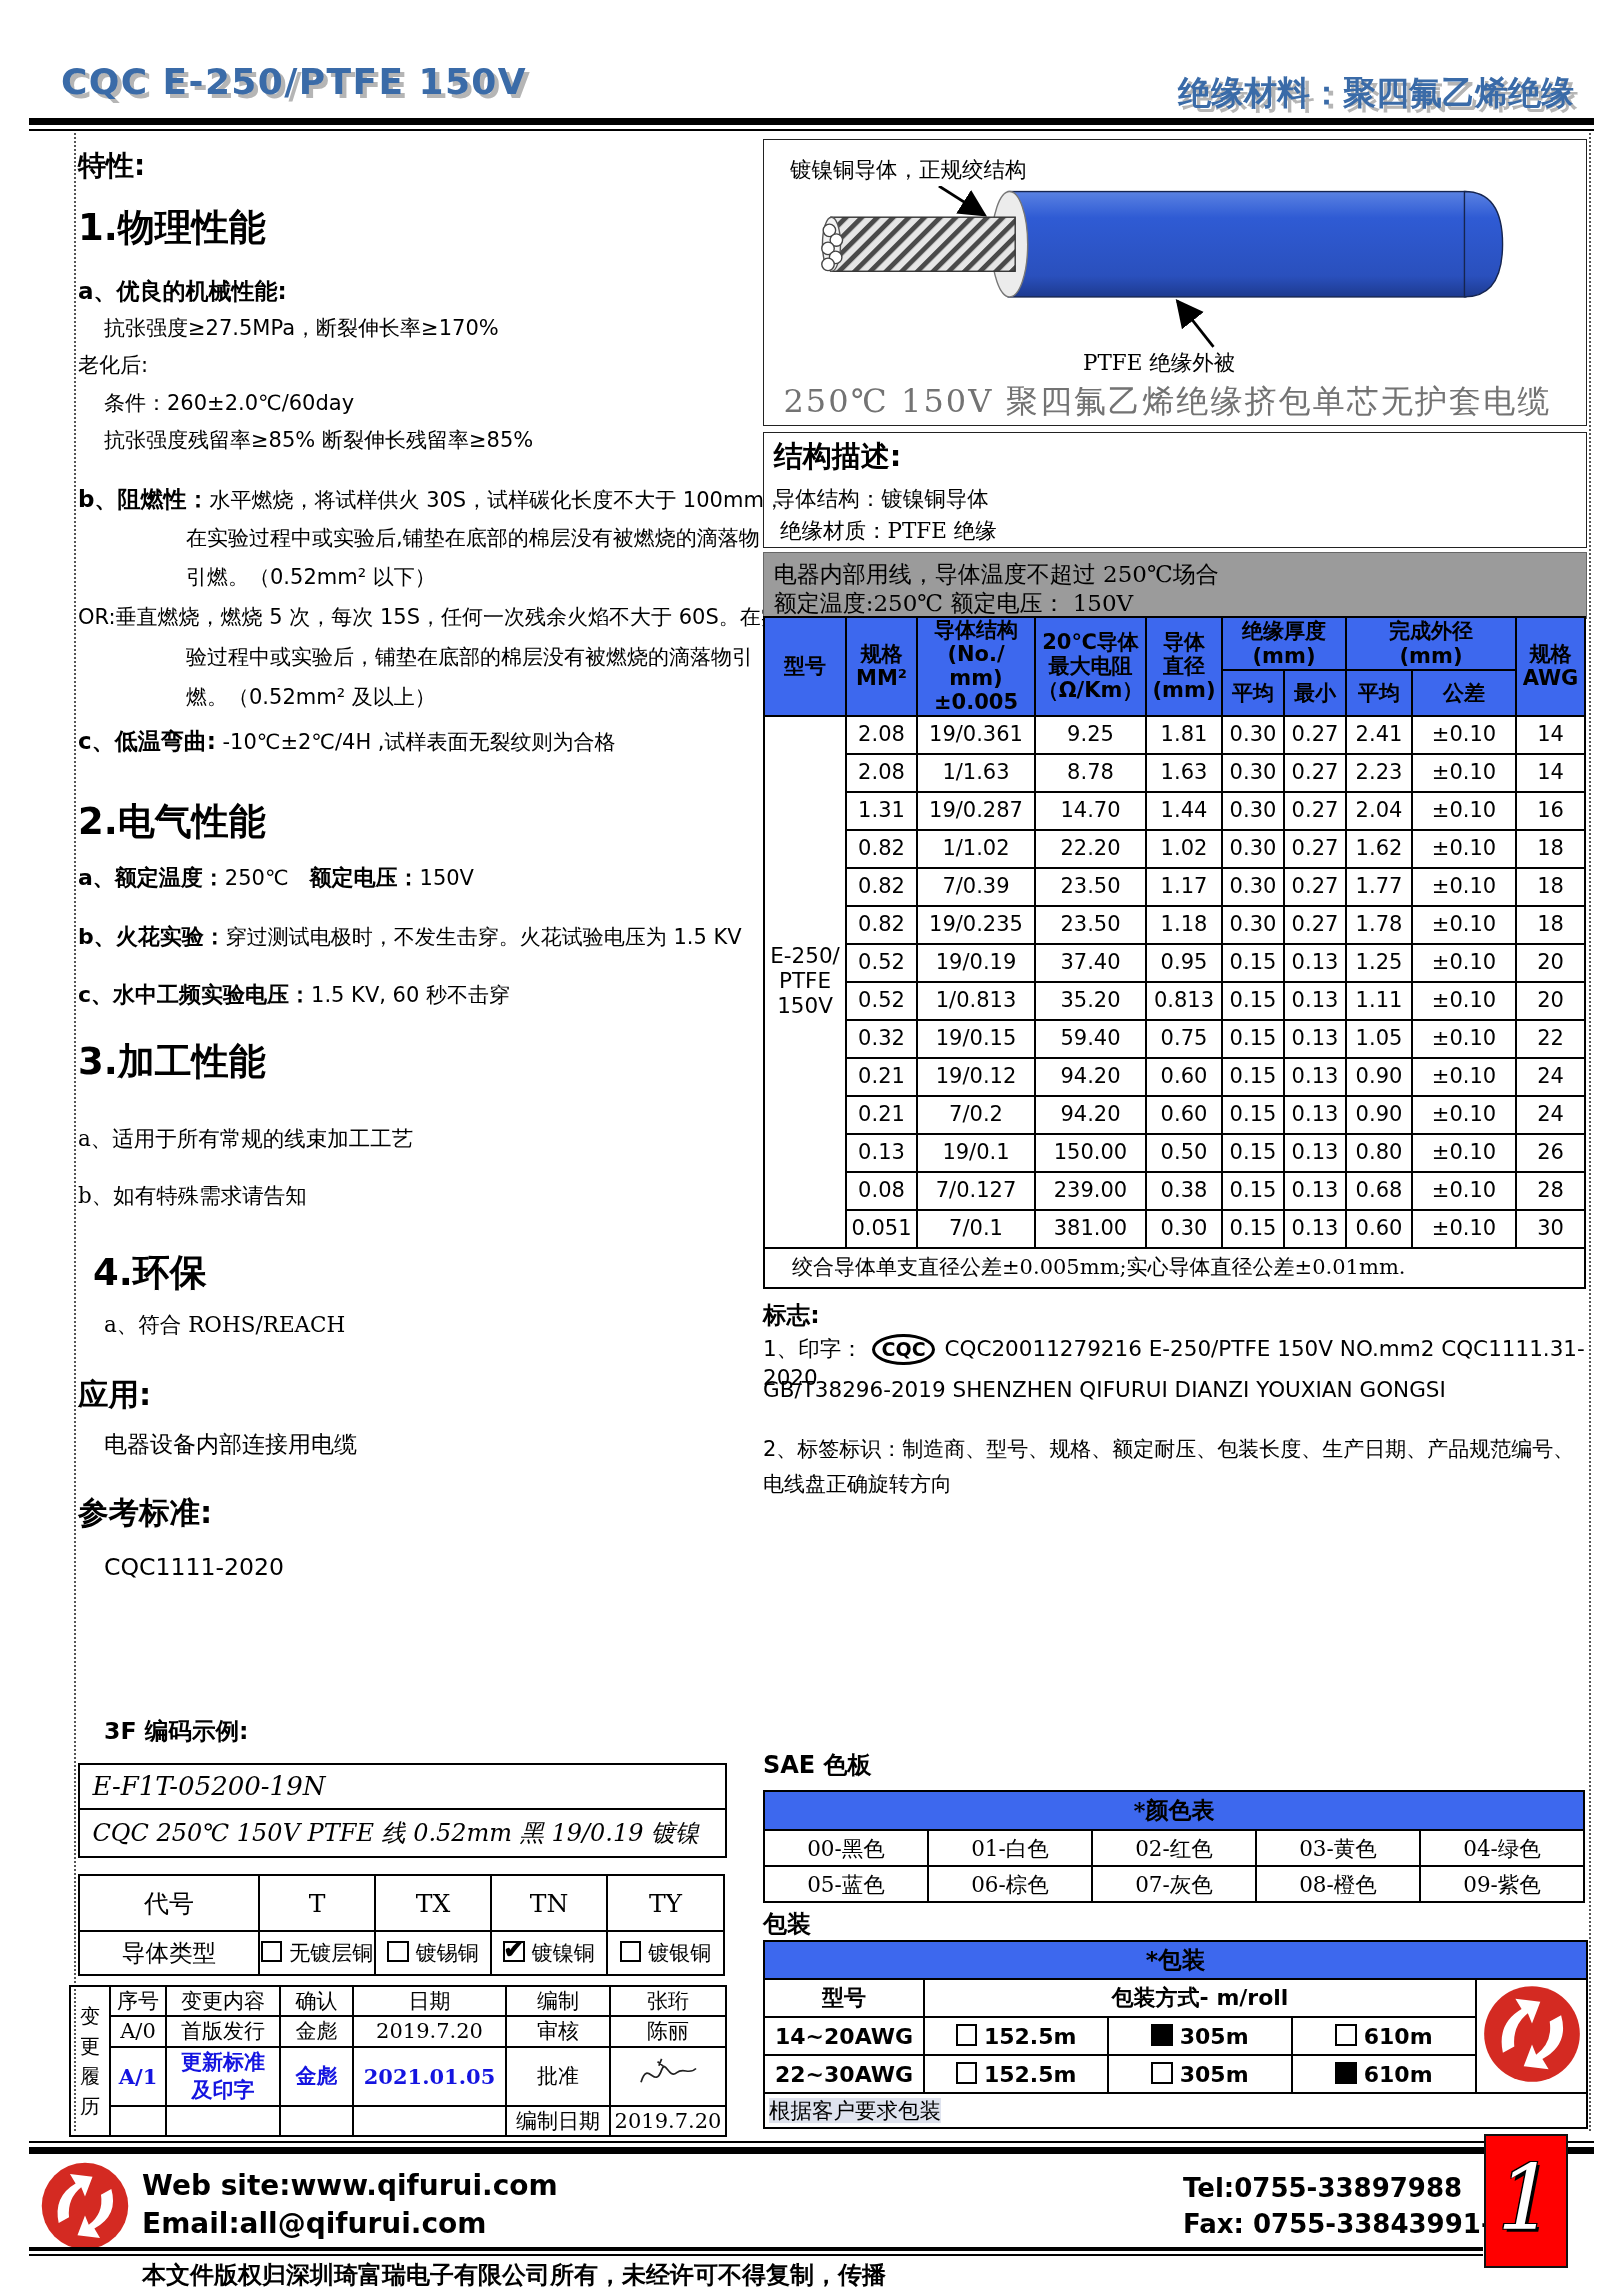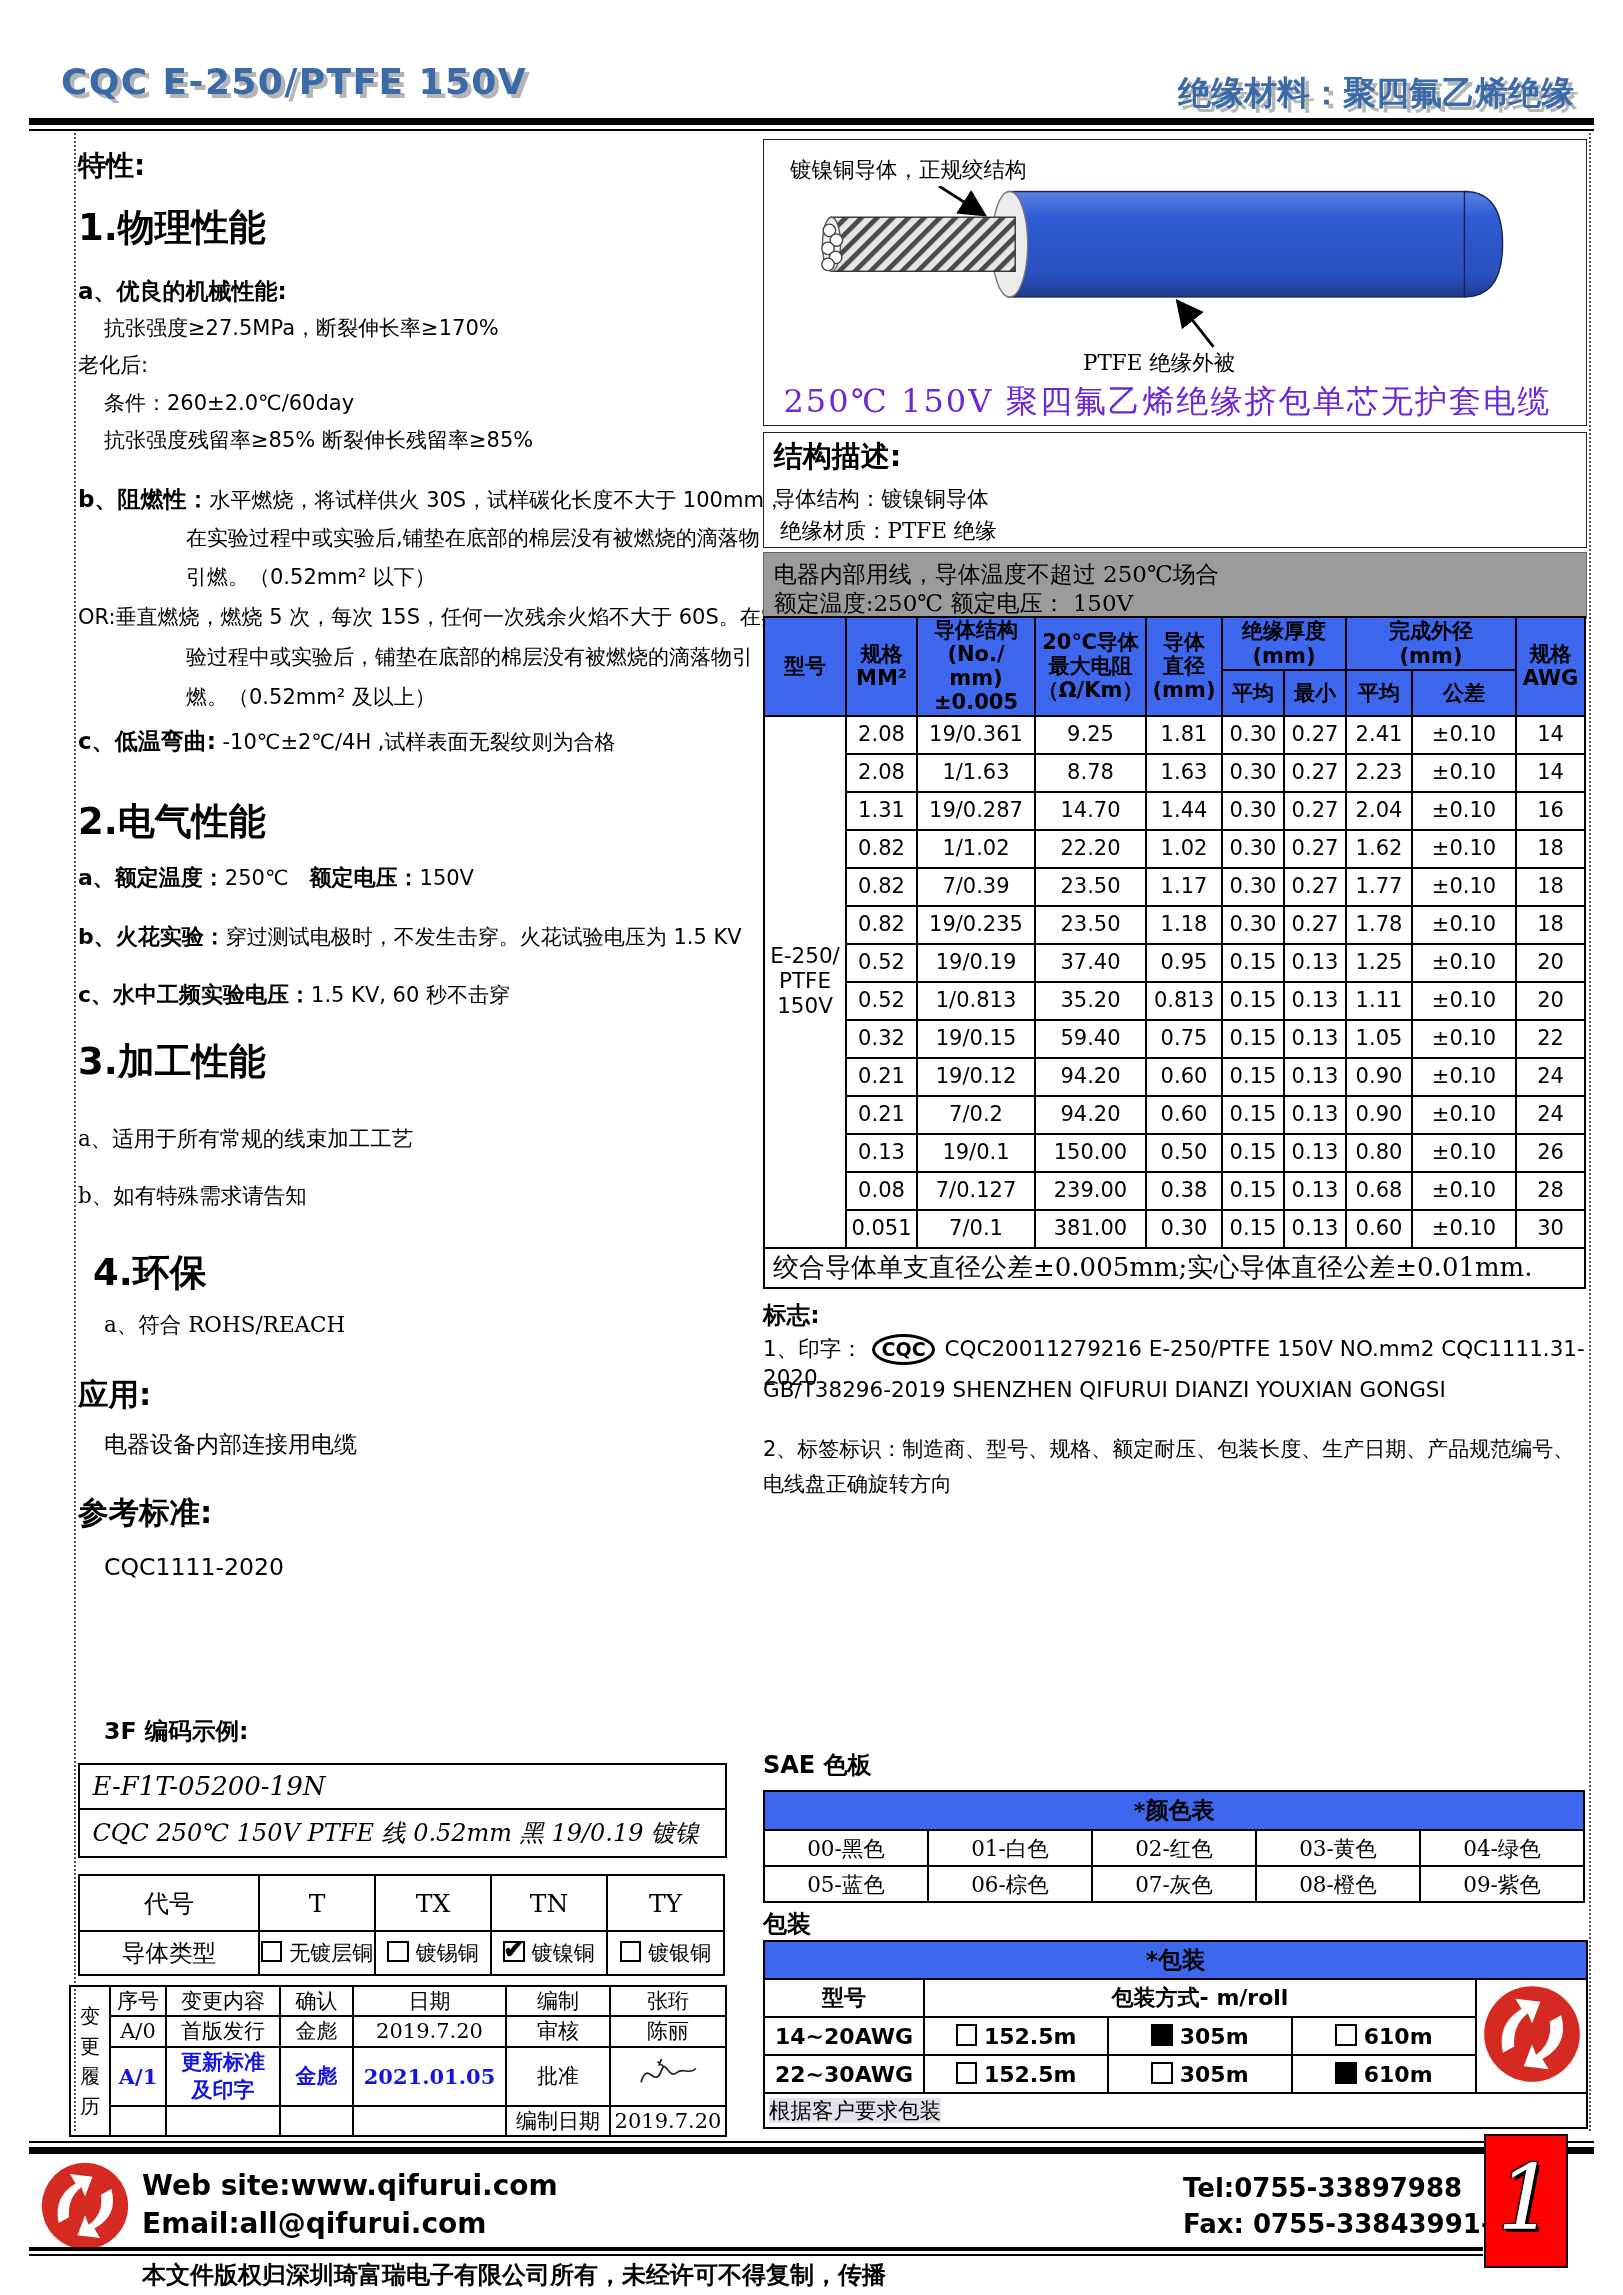--- a/index.html
+++ b/index.html
@@ -22,34 +22,34 @@
   .h-sub{font-size:30.5px;font-weight:bold;}
   .t30{font-size:21px;}
   .t31{font-size:21.5px;}
   
   table{border-collapse:collapse;table-layout:fixed;}
   td,th{border:2.1px solid #000;text-align:center;padding:0;overflow:hidden;font-weight:normal;}
   .bluehead{background:#3d68ee;font-weight:bold;}
   #spec td,#spec th{font-size:21px;line-height:1.15;}
   #spec thead th{background:#3d68ee;font-weight:bold;white-space:pre-line;}
   #spec .model{font-size:21.5px;white-space:pre-line;}
-  #spec .note{text-align:left;padding-left:8px;font-size:26px;font-family:"DejaVu Serif",serif;}
+  #spec .note{text-align:left;padding-left:27px;font-size:21px;font-family:"DejaVu Serif",serif;}
   #codebox{left:78px;top:1763px;width:645px;border:2.1px solid #000;font-style:italic;}
   #codebox .r1{border-bottom:2.1px solid #000;height:43px;line-height:43px;padding-left:12.5px;font-size:26px;}
   #codebox .r2{height:46px;line-height:46px;padding-left:12.5px;font-size:24px;}
   .cb{display:inline-block;width:17.3px;height:17.3px;border:2.1px solid #000;background:#fff;
       vertical-align:-2.1px;margin-right:7px;position:relative;}
   .cb.fill.checked{background:#000;}
   .cb.tick.checked::after{content:"✔";position:absolute;left:-2.1px;top:-8.3px;font-size:25px;font-weight:bold;color:#000;}
   .blue{color:#1414e0;font-weight:bold;}
   
   #figbox{left:763px;top:139px;width:822px;height:285px;border:1.4px solid #222;}
   #strbox{left:763px;top:432px;width:822px;height:114px;border:1.4px solid #222;}
   #band{left:763px;top:552px;width:822px;height:65px;background:#9b9b9b;border:1.4px solid #666;}
-  .caption{color:#6d28d9;font-size:32px;letter-spacing:2.1px;}
+  .caption{color:#737373;font-size:32px;letter-spacing:2.1px;}
   .cqc-mark{display:inline-block;border:3.5px solid #000;border-radius:50%;padding:0.7px 6.2px 2.1px 6.2px;
             font-size:19px;font-weight:bold;letter-spacing:0;margin:0 9.7px;}
   
   .frule1{left:29px;width:1565px;top:2141px;border-top:2.1px solid #000;height:4.2px;border-bottom:7.6px solid #000;}
   .frule2{left:29px;width:1454px;top:2247px;border-top:4.9px solid #000;height:2.8px;border-bottom:2.1px solid #000;}
   #pagebox{left:1484px;top:2134px;width:80px;height:130px;background:#f00;border:2.1px solid #111;
            text-align:center;line-height:124px;font-size:90px;font-style:italic;color:#fff;
            font-family:"DejaVu Serif",serif;text-shadow:2.8px 2.8px 0 #000,-1.4px -1.4px 0 #000,1.4px -1.4px 0 #000,-1.4px 1.4px 0 #000;}
   .hl{background:#dfe3ee;}
 </style>

